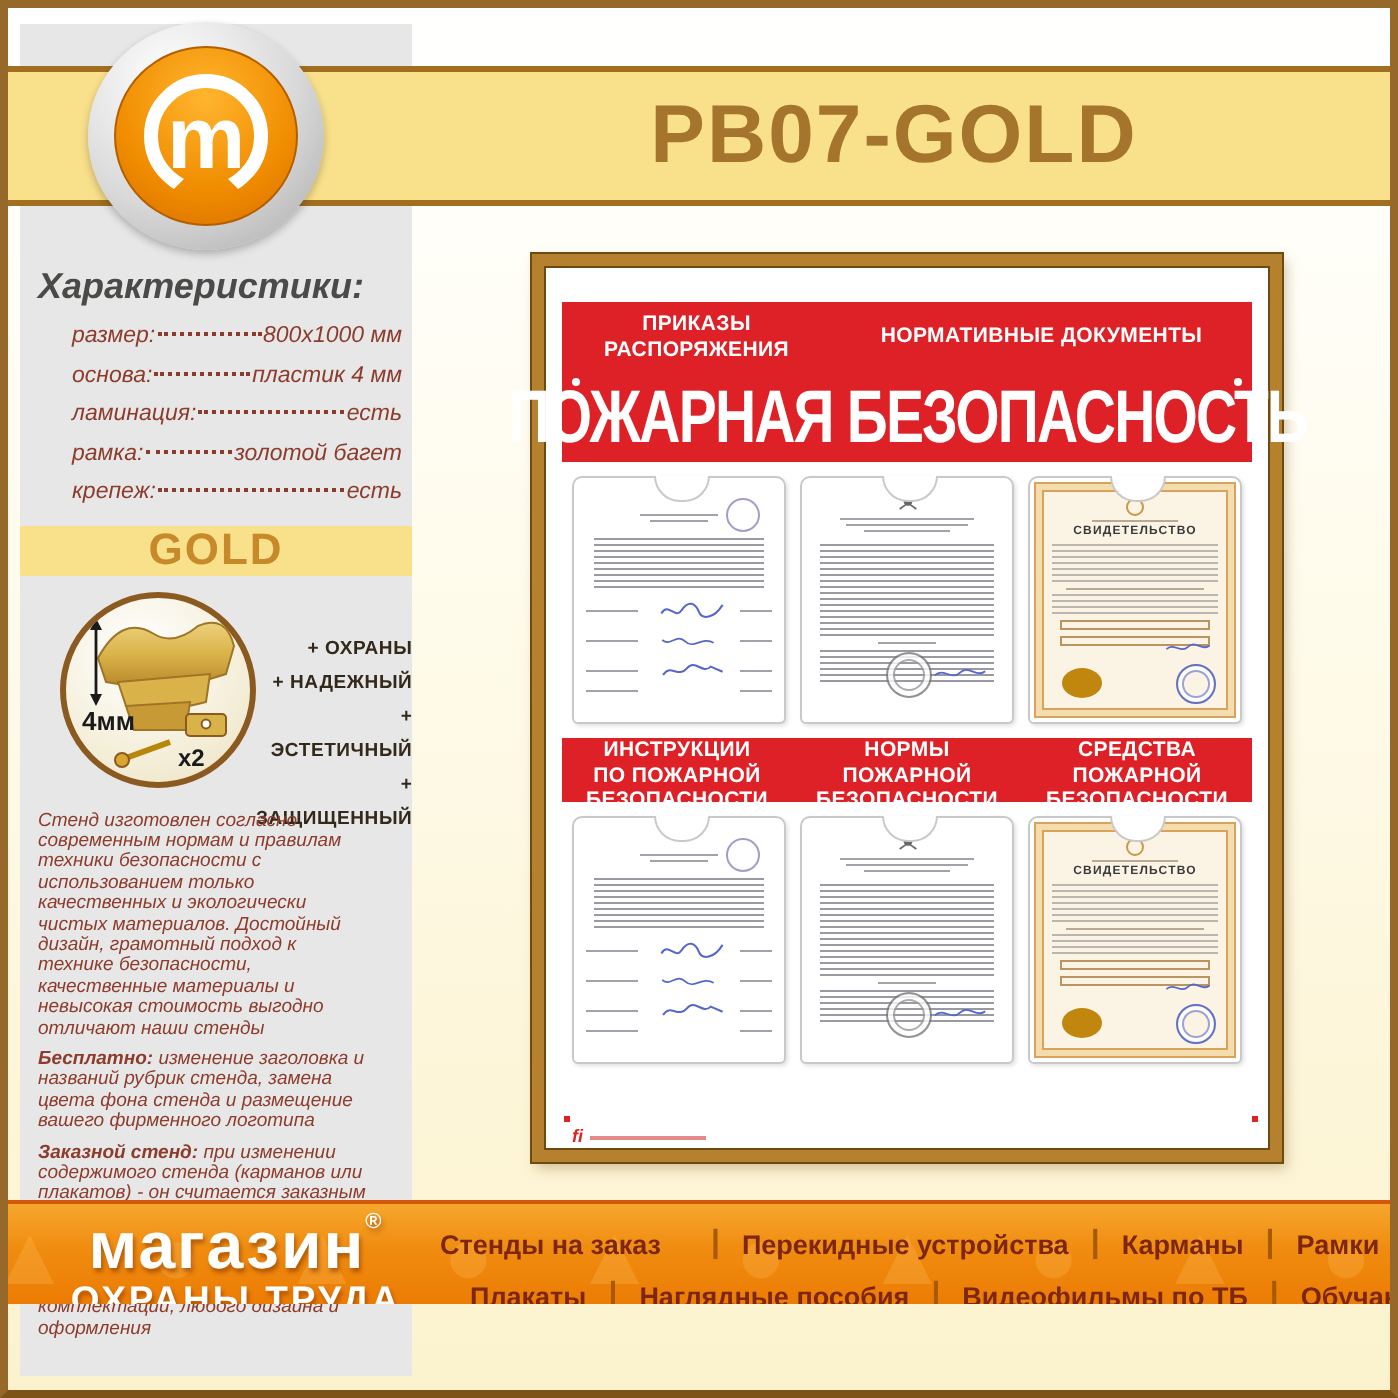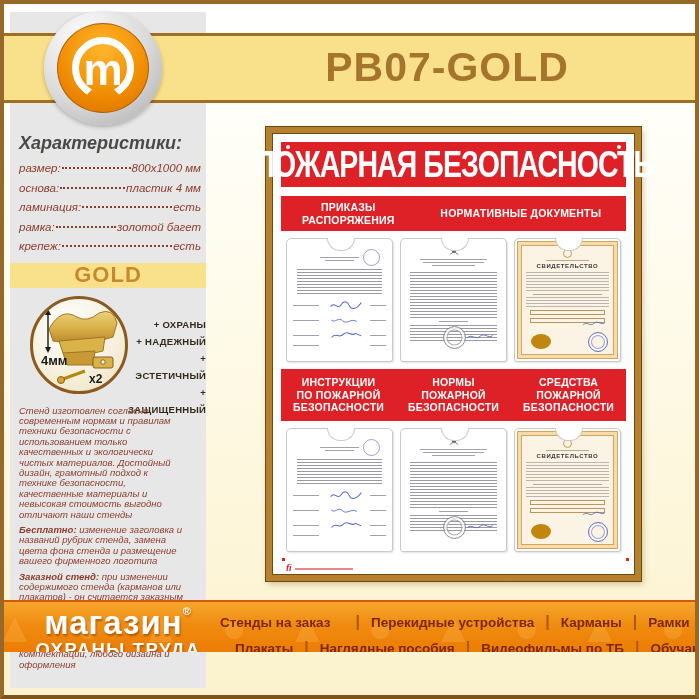--- a/index.html
+++ b/index.html
@@ -23,21 +23,21 @@
         background:radial-gradient(circle at 50% 28%,#ffb52e,#f08c00 60%,#d86e00 100%);
         border:1px solid #b35f00;display:flex;align-items:center;justify-content:center;position:relative;}
   .logo-ring{position:absolute;width:62px;height:62px;border-radius:50%;border:7px solid #fff;
         clip-path:polygon(0 0,100% 0,100% 62%,62% 62%,62% 100%,0 100%);transform:rotate(45deg);}
   .logo-m{position:relative;color:#fff;font-size:44px;font-weight:bold;line-height:1;top:2px;}
 
   
   .sidebar-bg{position:absolute;left:10px;top:12px;width:196px;height:676px;background:#e7e7e7;z-index:1;}
   .sidebar{position:absolute;left:10px;top:133px;width:196px;z-index:3;color:#8c3c2c;}
   .char-title{margin:0 0 5px 9px;font-size:18px;font-weight:bold;font-style:italic;color:#4a4a48;}
-  .specs{padding:0 5px 0 9px;}
+  .specs{padding:0 5px 0 26px;}
   .spec{display:flex;align-items:baseline;font-size:11.5px;font-style:italic;line-height:19.5px;white-space:nowrap;}
   .spec .dots{flex:1;border-bottom:2px dotted #8c3c2c;margin:0 1px;transform:translateY(-3px);min-width:6px;}
   .gold-band{margin-top:6px;height:25px;background:#f9e18c;display:flex;align-items:center;justify-content:center;}
   .gold-band span{font-size:22px;font-weight:bold;letter-spacing:1px;color:#c8892b;}
   .figure-row{display:flex;margin-top:8px;height:104px;}
   .figure-circle{width:98px;height:98px;margin-left:20px;border-radius:50%;border:3px solid #8a5a20;
         background:radial-gradient(circle at 40% 30%,#ffffff,#f3ecd4 70%,#e8dfc0 100%);flex:none;
         display:flex;align-items:center;justify-content:center;overflow:hidden;}
   .features{flex:1;text-align:right;padding:20px 4px 0 0;}
   .features div{font-size:9.5px;font-weight:bold;color:#33291a;line-height:17px;letter-spacing:.3px;}
@@ -47,21 +47,21 @@
 
   
   .poster{position:absolute;left:266px;top:127px;width:375px;height:454px;z-index:2;
         border:6px solid #b5812f;background:#fff;padding:9px;
         box-shadow:0 0 0 1px #6e4a10, inset 0 0 0 1px #6e4a10, 2px 3px 6px rgba(120,90,30,.35);}
   .p-red{background:#de2027;color:#fff;text-align:center;}
   .p-title{height:45px;display:flex;align-items:center;justify-content:center;position:relative;}
   .p-title span{font-size:31px;font-weight:bold;letter-spacing:-1px;transform:scale(.92,1.2);white-space:nowrap;}
   .mount-dot{position:absolute;width:4px;height:4px;border-radius:50%;background:#fff;top:3px;}
   .p-band2{margin-top:9px;height:35px;display:grid;grid-template-columns:39% 61%;}
-  .p-band3{height:52px;display:grid;grid-template-columns:1fr 1fr 1fr;}
+  .p-band3{height:32px;display:grid;grid-template-columns:1fr 1fr 1fr;}
   .p-band2 div,.p-band3 div{display:flex;align-items:center;justify-content:center;
         font-size:10.5px;font-weight:bold;line-height:12.5px;white-space:pre-line;letter-spacing:.2px;}
   .docs-row{display:flex;justify-content:space-between;padding:7px 5px;height:138px;}
   .pocket{position:relative;width:107px;height:124px;background:#fff;border:1px solid #c9c9c9;
         border-radius:5px 5px 3px 3px;box-shadow:1px 1px 2px rgba(0,0,0,.12);}
   .pocket:after{content:"";position:absolute;left:50%;top:-1px;width:26px;height:12px;margin-left:-13px;
         background:#fff;border:1px solid #c9c9c9;border-top:none;border-radius:0 0 13px 13px;}
   .doc{position:absolute;inset:4px;overflow:hidden;}
   .tline{background:repeating-linear-gradient(180deg,rgba(70,70,85,.55) 0 1px,transparent 1px 3px);}
   .cline{height:1px;background:rgba(70,70,85,.5);margin:2px auto;}
@@ -189,29 +189,29 @@
     </div>
     <div class="paras">
       <p>Стенд изготовлен согласно современным нормам и правилам техники безопасности с использованием только качественных и экологически чистых материалов. Достойный дизайн, грамотный подход к технике безопасности, качественные материалы и невысокая стоимость выгодно отличают наши стенды</p>
       <p><b>Бесплатно:</b><span> изменение заголовка и названий рубрик стенда, замена цвета фона стенда и размещение вашего фирменного логотипа</span></p>
       <p><b>Заказной стенд:</b><span> при изменении содержимого стенда (карманов или плакатов) - он считается заказным и его стоимость рассчитывается отдельно</span></p>
       <p><span>Изготавливаем </span><b>стенды на заказ</b><span> - любого размера, любой комплектации, любого дизайна и оформления</span></p>
     </div>
   </div>
 
   <div class="poster">
+    <div class="p-red p-band2">
+      <div>ПРИКАЗЫ
+РАСПОРЯЖЕНИЯ</div>
+      <div>НОРМАТИВНЫЕ ДОКУМЕНТЫ</div>
+    </div>
     <div class="p-red p-title">
       <div class="mount-dot" style="left:5px"></div>
       <div class="mount-dot" style="right:5px"></div>
       <span>ПОЖАРНАЯ БЕЗОПАСНОСТЬ</span>
-    </div>
-    <div class="p-red p-band2">
-      <div>ПРИКАЗЫ
-РАСПОРЯЖЕНИЯ</div>
-      <div>НОРМАТИВНЫЕ ДОКУМЕНТЫ</div>
     </div>
 
     <div class="docs-row">
 
       <div class="pocket">
         <div class="doc">
           <div class="stamp-purple"></div>
           <div class="cline" style="width:40%;margin-top:14px"></div>
           <div class="cline" style="width:30%"></div>
           <div class="tline" style="height:26px;margin:8px 6px 4px;"></div>

